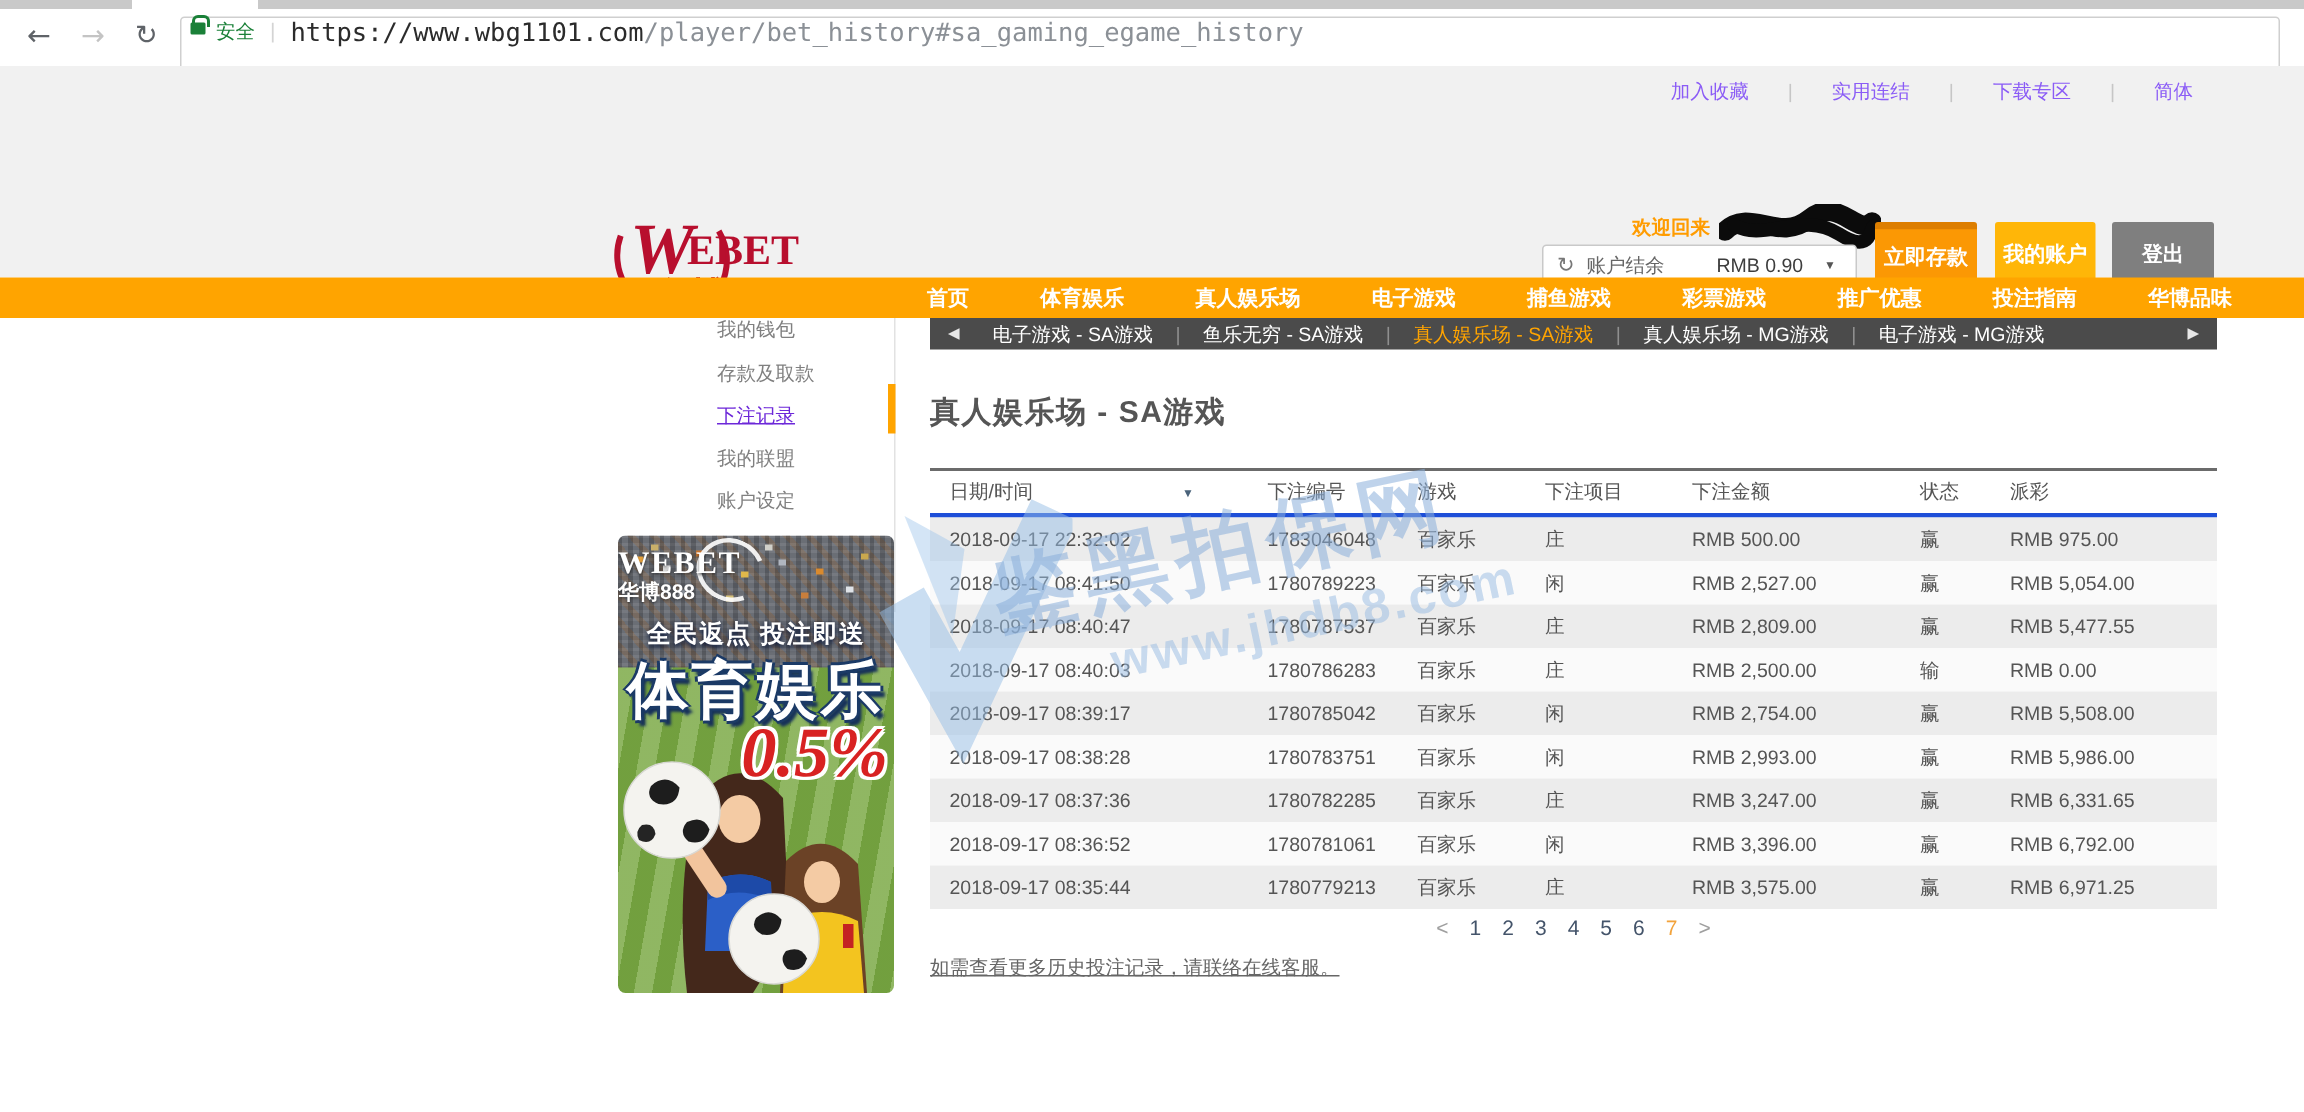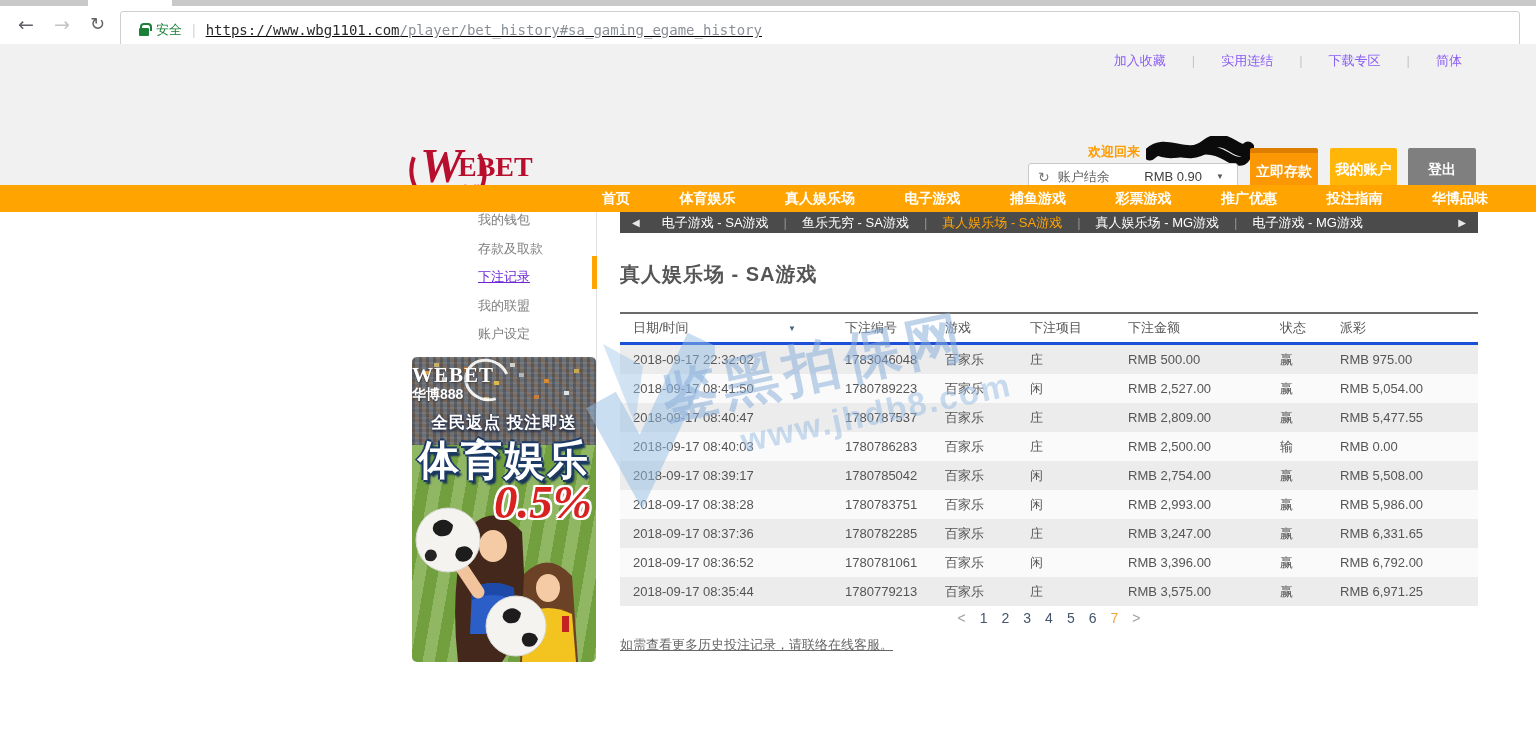--- a/index.html
+++ b/index.html
@@ -9,27 +9,27 @@
 
   
   .tabstrip { position:absolute; top:0; left:0; width:1536px; height:6px; background:#c9c9c9; }
   .tabstrip .active-gap { position:absolute; left:88px; width:84px; height:6px; background:#fff; }
   .toolbar { position:absolute; top:6px; left:0; width:1536px; height:38px; background:#fff; }
   .nav-ico { position:absolute; top:7px; font-size:19px; color:#5f6368; cursor:pointer; font-family:"DejaVu Sans", sans-serif; }
   .ico-back { left:18px; }
   .ico-fwd { left:54px; color:#c4c4c4; }
   .ico-reload { left:90px; font-size:18px; }
   .urlbox { position:absolute; left:120px; right:16px; top:5px; height:38px; border:1px solid #cfcfcf; border-radius:3px;
-            display:flex; align-items:center; padding:0 18px; background:#fff; }
+            display:flex; padding:0 6px; background:#fff; }
   .lock { position:relative; width:10px; height:8px; background:#1a8038; border-radius:1px; margin-right:7px; margin-top:3px; }
   .lock::before { content:""; position:absolute; left:1px; top:-5px; width:8px; height:6px;
                   border:2px solid #1a8038; border-bottom:none; border-radius:4px 4px 0 0; }
   .secure { color:#1a8038; font-size:13px; margin-right:10px; }
   .url-sep { color:#d4d4d4; margin-right:10px; font-size:14px; }
-  .url { font-family:"DejaVu Sans Mono", monospace; font-size:14px; white-space:nowrap;text-decoration:underline; }
+  .url { font-family:"DejaVu Sans Mono", monospace; font-size:17px; white-space:nowrap; }
   .url .dom { color:#2b2b2b; }
   .url .path { color:#8b9096; }
 
   
   .site-header { position:absolute; top:44px; left:0; width:1536px; height:141px; background:#f1f1f1; }
   .util-links { position:absolute; top:8px; right:74px; list-style:none; display:flex; align-items:center; }
   .util-links li { color:#8b5cf6; font-size:13px; cursor:pointer; padding:0 0 0 0; }
   .util-links li:not(:last-of-type)::after { content:"|"; color:#c6c6c6; margin:0 26px; cursor:default; }
 
   .logo-wrap { position:absolute; left:408px; top:82px; display:flex; align-items:center; cursor:pointer; }
@@ -46,21 +46,21 @@
   .balance-caret { color:#555; font-size:8px; margin-left:14px; margin-right:4px; cursor:pointer; }
 
   .hbtn { position:absolute; top:104px; height:43px; border:none; color:#fff; font-size:14px; font-weight:bold;
           font-family:"Liberation Sans", sans-serif; cursor:pointer; border-radius:2px; }
   .btn-deposit { left:1250px; width:68px; background:#fb9804; border-top:5px solid #dd7e00; }
   .btn-account { left:1330px; width:67px; background:#ffb608; }
   .btn-logout  { left:1408px; width:68px; background:#7f7f7f; }
 
   
   .main-nav { position:absolute; top:185px; left:0; width:1536px; height:27px; background:#ffa400; }
-  .main-nav ul { position:absolute; left:578px; right:0; list-style:none; display:flex; justify-content:space-between; padding:0 48px 0 24px;align-items:center; }
+  .main-nav ul { position:absolute; left:594px; right:0; list-style:none; display:flex; justify-content:space-between; padding:0 48px 0 24px;align-items:center; }
   .main-nav li { color:#fff; font-size:14px; font-weight:bold; line-height:27px; cursor:pointer; white-space:nowrap; }
 
   
   .side-menu { position:absolute; left:435px; top:206px; list-style:none;margin-left:43px; }
   .side-menu li { height:28.5px; line-height:28.5px; font-size:13px; color:#808080; cursor:pointer; }
   .side-menu li.active { color:#6d28d9; text-decoration:underline; }
   .side-divider { position:absolute; left:596px; top:212px; width:1px; height:196px; background:#e2e2e2; }
   .side-marker { position:absolute; left:592px; top:256px; width:5px; height:33px; background:#ffa400; }
 
   

